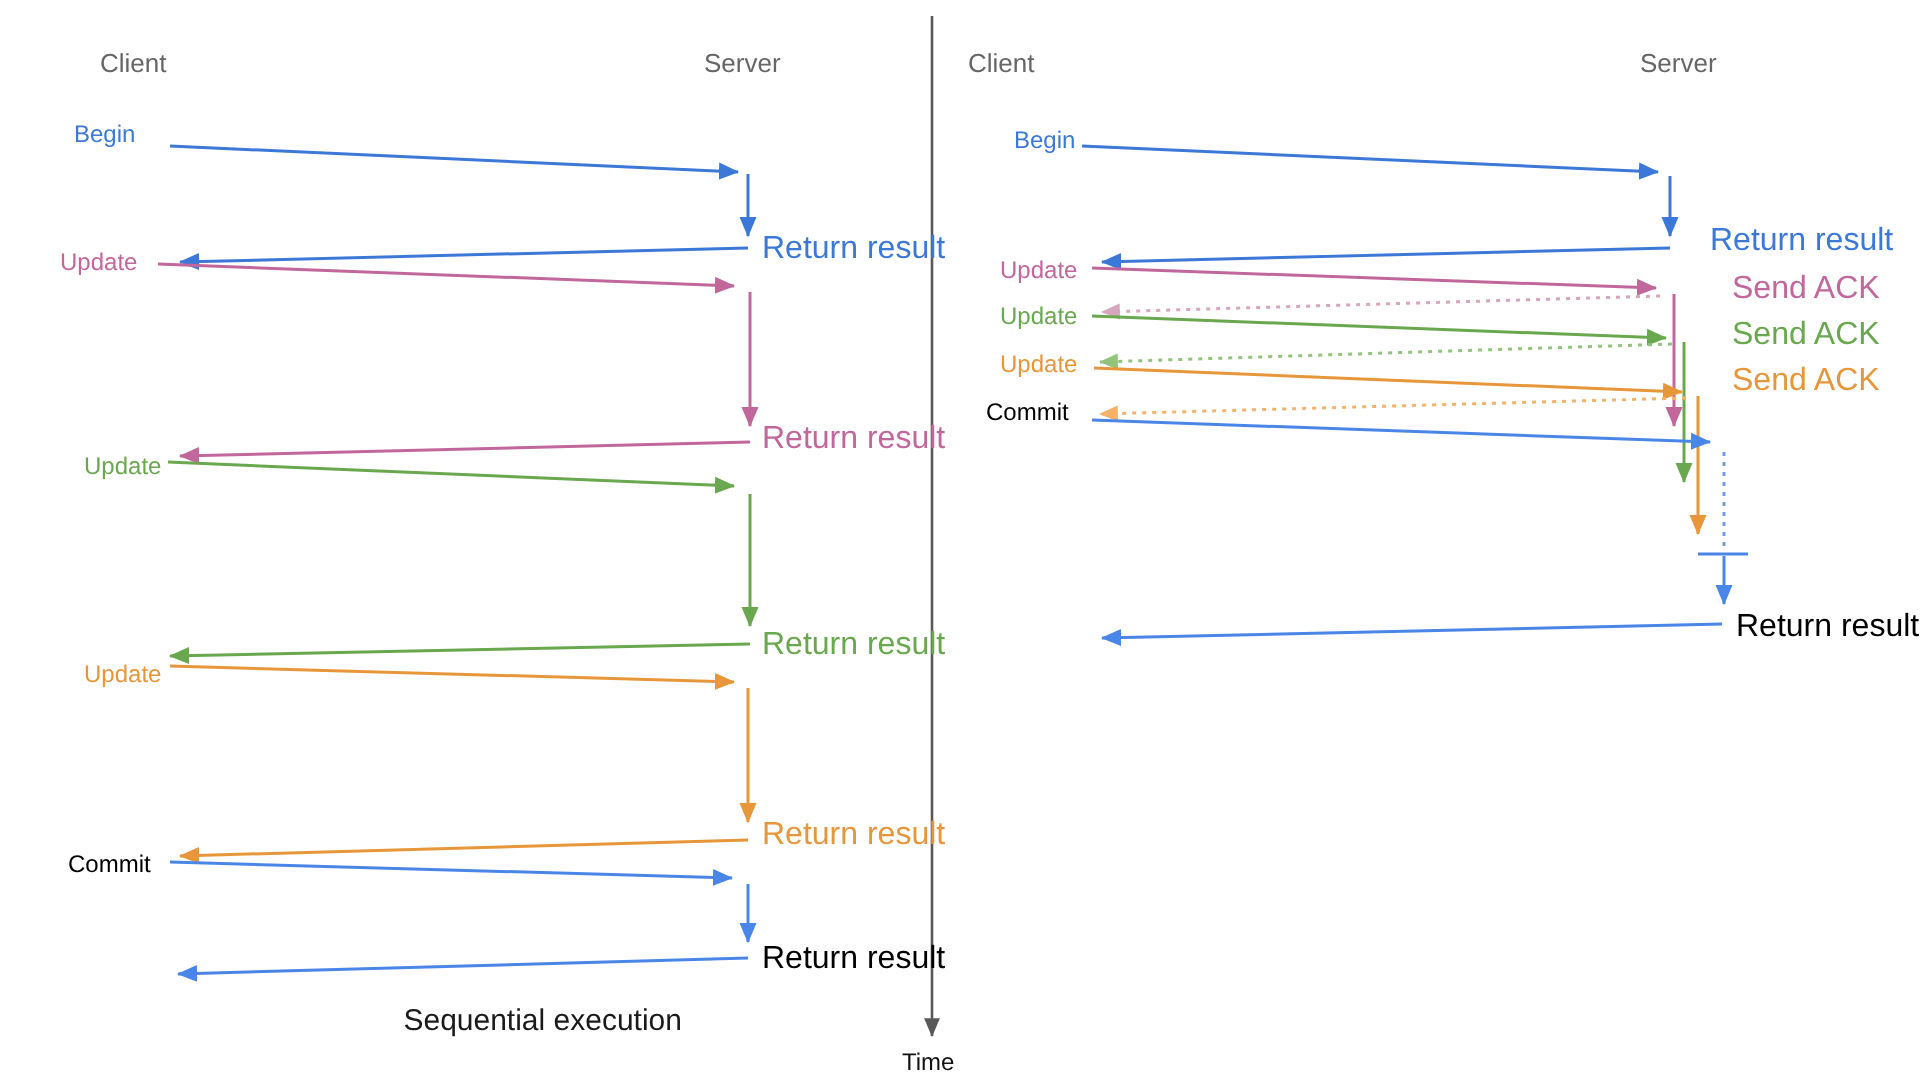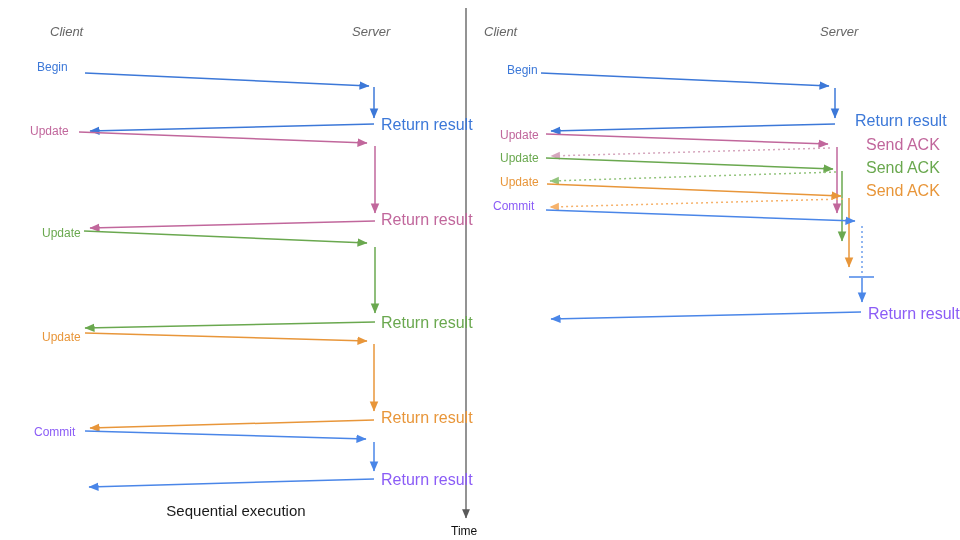--- a/index.html
+++ b/index.html
@@ -1,25 +1,25 @@
 <!DOCTYPE html>
 <html><head>
 <meta charset="utf-8">
 <style>
   html,body{margin:0;padding:0;background:#fff;}
   #stage{position:relative;width:960px;height:540px;background:#ffffff;overflow:hidden;
          font-family:"Liberation Sans", sans-serif;}
   #arrows{position:absolute;left:0;top:0;width:960px;height:540px;}
   .lbl{position:absolute;font-size:12px;line-height:12px;white-space:nowrap;}
   .rlbl{position:absolute;font-size:16px;line-height:11px;white-space:nowrap;}
-  .hdr{position:absolute;font-size:13px;font-style:italic;color:#666666;white-space:nowrap;}
-  .caption{position:absolute;font-size:15px;color:#1a1a1a;text-align:center;white-space:nowrap;}
+  .hdr{position:absolute;font-size:13px;color:#666666;white-space:nowrap;}
+  .caption{position:absolute;font-size:15px;color:#1a1a1a;text-align:right;white-space:nowrap;}
   .time{position:absolute;font-size:12px;color:#111111;white-space:nowrap;text-align:center;}
   .c-blue1{color:#3c78d8;} .c-pink{color:#c1679c;} .c-green{color:#6aa84f;}
-  .c-orange{color:#e8963a;} .c-blue2{color:#8b5cf6;}
+  .c-orange{color:#e8963a;} .c-blue2{color:#000000;}
 </style>
 </head>
 <body>
 
 <div id="stage">
 
   <svg id="arrows" viewBox="0 0 960 540" xmlns="http://www.w3.org/2000/svg">
     <defs>
       <marker id="a-blue1" viewBox="0 0 10 10" refX="8.5" refY="5" markerWidth="7.5" markerHeight="7.5" orient="auto">
         <path d="M0,1.2 L9,5 L0,8.8 z" fill="#3c78d8"></path>

